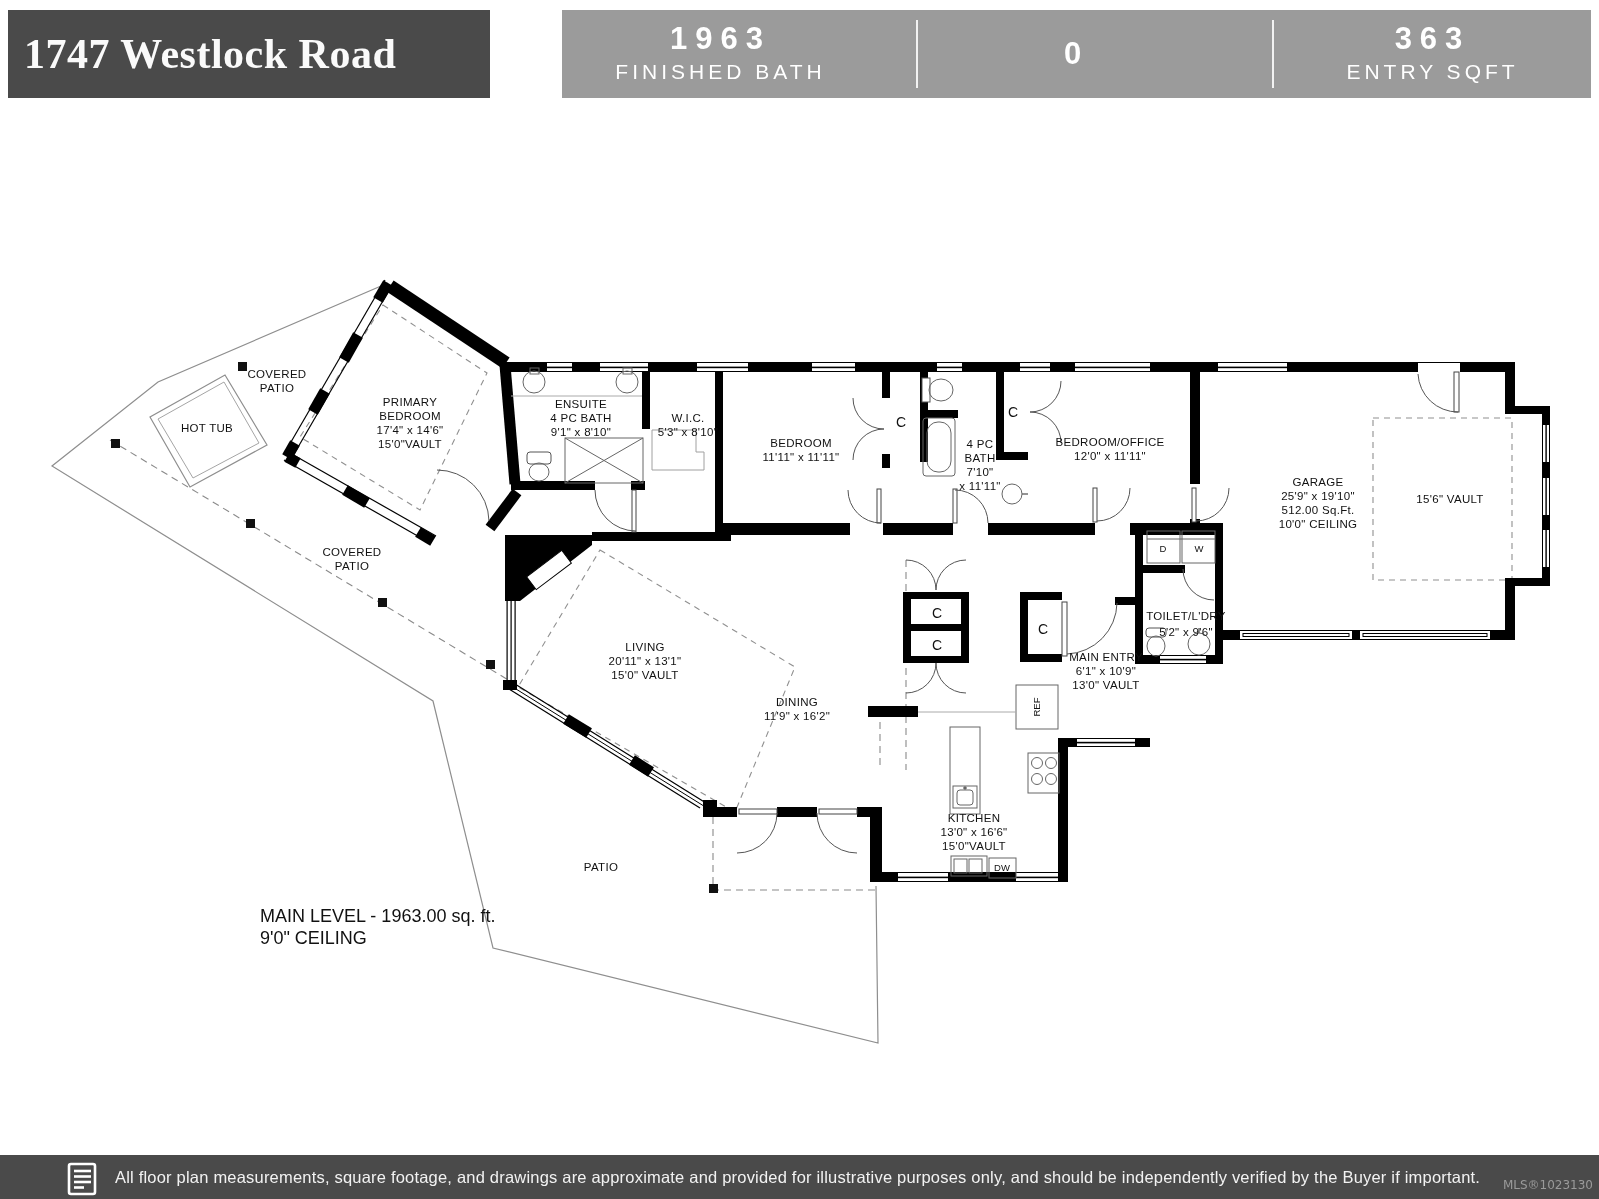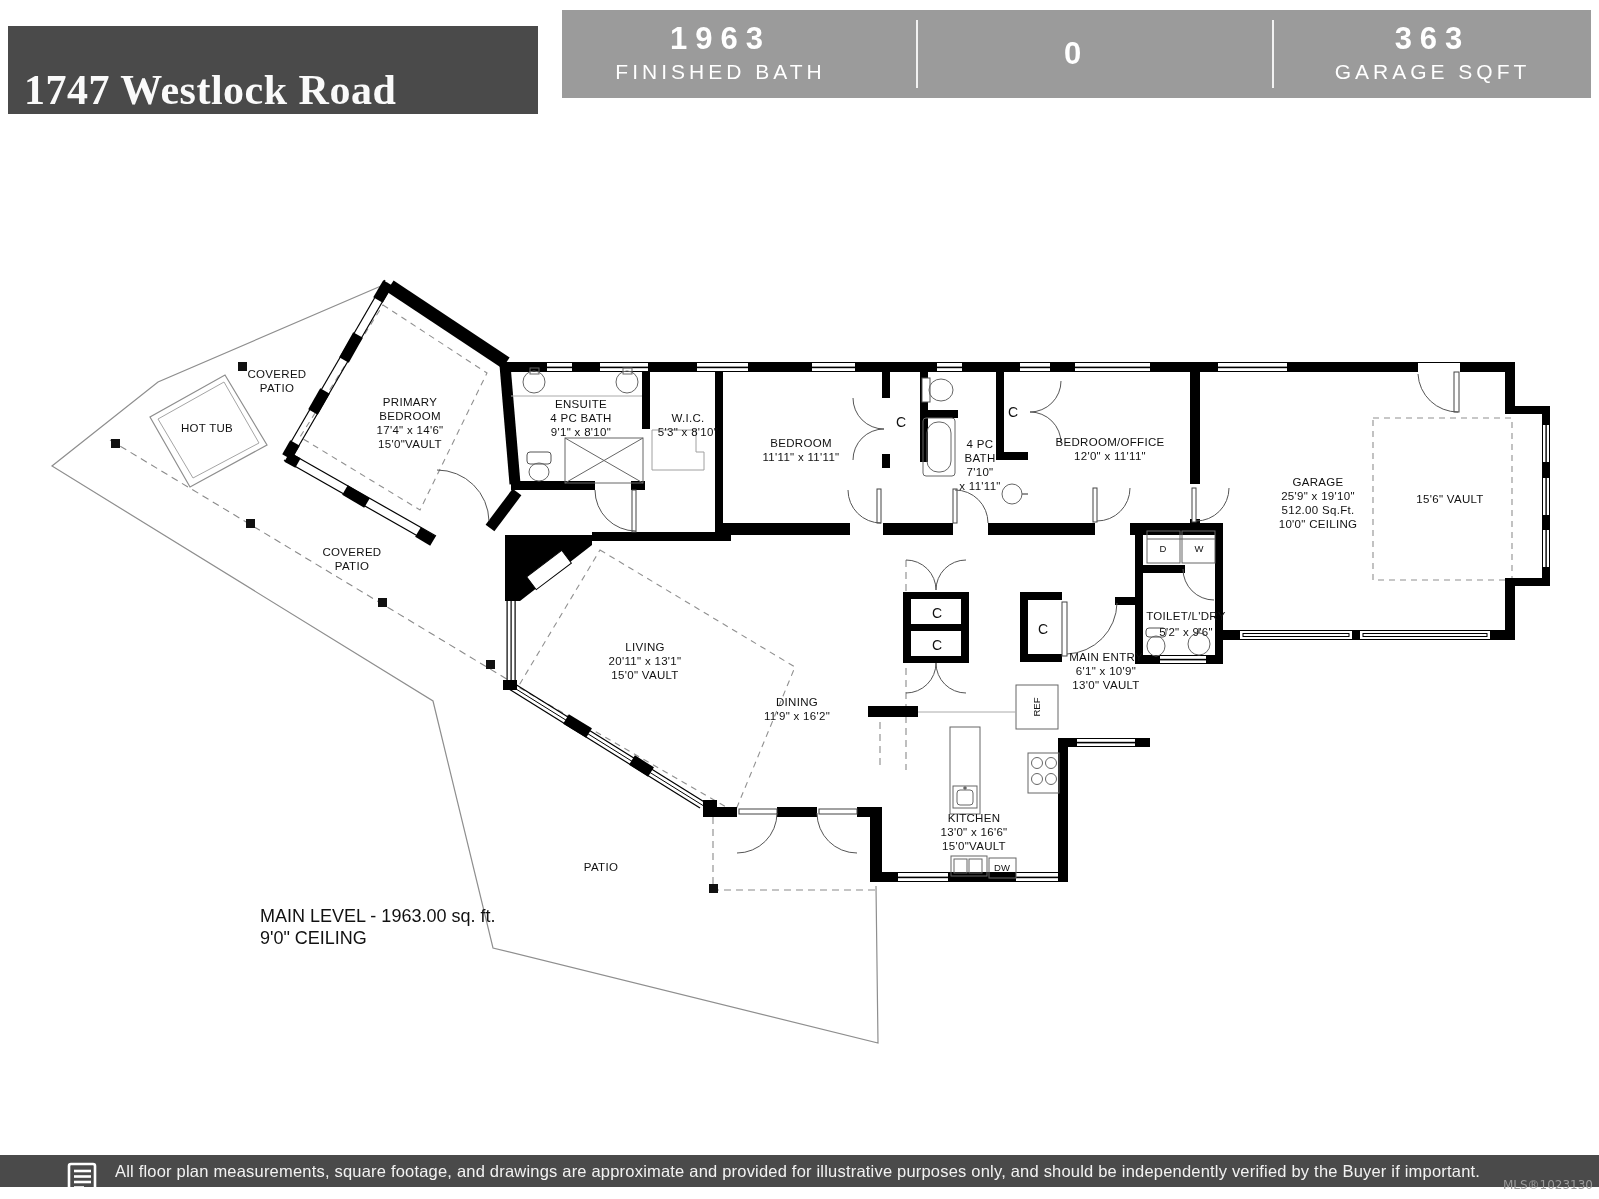--- a/index.html
+++ b/index.html
@@ -1,33 +1,33 @@
 <!DOCTYPE html>
 <html><head>
 <meta charset="utf-8">
 <style>
   html,body{margin:0;padding:0;background:#fff;}
   body{width:1599px;height:1199px;position:relative;overflow:hidden;
        font-family:"Liberation Sans",sans-serif;}
   .abs{position:absolute;}
   
-  #addr-box{left:8px;top:10px;width:530px;height:88px;background:#4a4a4a;
-            display:flex;align-items:flex-end;margin-top:16px;}
+  #addr-box{left:8px;top:10px;width:482px;height:88px;background:#4a4a4a;
+            display:flex;align-items:center;}
   #addr-box .addr{color:#fafafa;font-family:"Liberation Serif",serif;
             font-weight:bold;font-size:42px;padding-left:16px;letter-spacing:.5px;}
   #stats-box{left:562px;top:10px;width:1029px;height:88px;background:#9b9b9b;
             display:flex;color:#fff;text-align:center;gap:37px;}
   .stat{flex:1;display:flex;flex-direction:column;justify-content:center;position:relative;}
   .stat + .stat{border-left:2px solid #f2f2f2;}
   .stat{border-left-width:0;}
   .stat + .stat{margin:10px 0;}
   .stat .v{font-size:31px;font-weight:bold;letter-spacing:8px;line-height:36px;}
   .stat .l{font-size:21px;letter-spacing:4px;line-height:30px;}
   
-  #footer-bar{left:0;top:1155px;width:1599px;height:32px;background:#4a4a4a;
+  #footer-bar{left:0;top:1155px;width:1599px;height:45px;background:#4a4a4a;
              display:flex;align-items:center;}
   #footer-bar .disc{color:#f2f2f2;font-size:16.5px;margin-left:115px;letter-spacing:.2px;}
   #doc-ic{position:absolute;left:66px;top:7px;}
   #mls{position:absolute;right:6px;top:1178px;color:#9a9a9a;font-size:12px;
        font-family:"DejaVu Sans",sans-serif;}
   
   #plan{left:0;top:0;}
   .wall{fill:#000;stroke:none;}
   .winline{fill:#000;}
   .winfill{fill:#fff;}
@@ -375,21 +375,21 @@
 <div id="stats-box" class="abs">
   <div class="stat">
     <div class="v">1963</div>
     <div class="l">FINISHED BATH</div>
   </div>
   <div class="stat">
     <div class="v">0</div>
   </div>
   <div class="stat">
     <div class="v">363</div>
-    <div class="l">GARAGE SQFT</div>
+    <div class="l">ENTRY SQFT</div>
   </div>
 </div>
 
 <div id="footer-bar" class="abs">
   <svg id="doc-ic" width="34" height="34" viewBox="0 0 34 34">
     <rect x="3" y="2" width="26" height="30" rx="2" fill="none" stroke="#fff" stroke-width="2.6"></rect>
     <line x1="8" y1="9" x2="25" y2="9" stroke="#fff" stroke-width="2.6"></line>
     <line x1="8" y1="14.5" x2="25" y2="14.5" stroke="#fff" stroke-width="2.6"></line>
     <line x1="8" y1="20" x2="25" y2="20" stroke="#fff" stroke-width="2.6"></line>
     <line x1="8" y1="25.5" x2="18" y2="25.5" stroke="#fff" stroke-width="2.6"></line>

